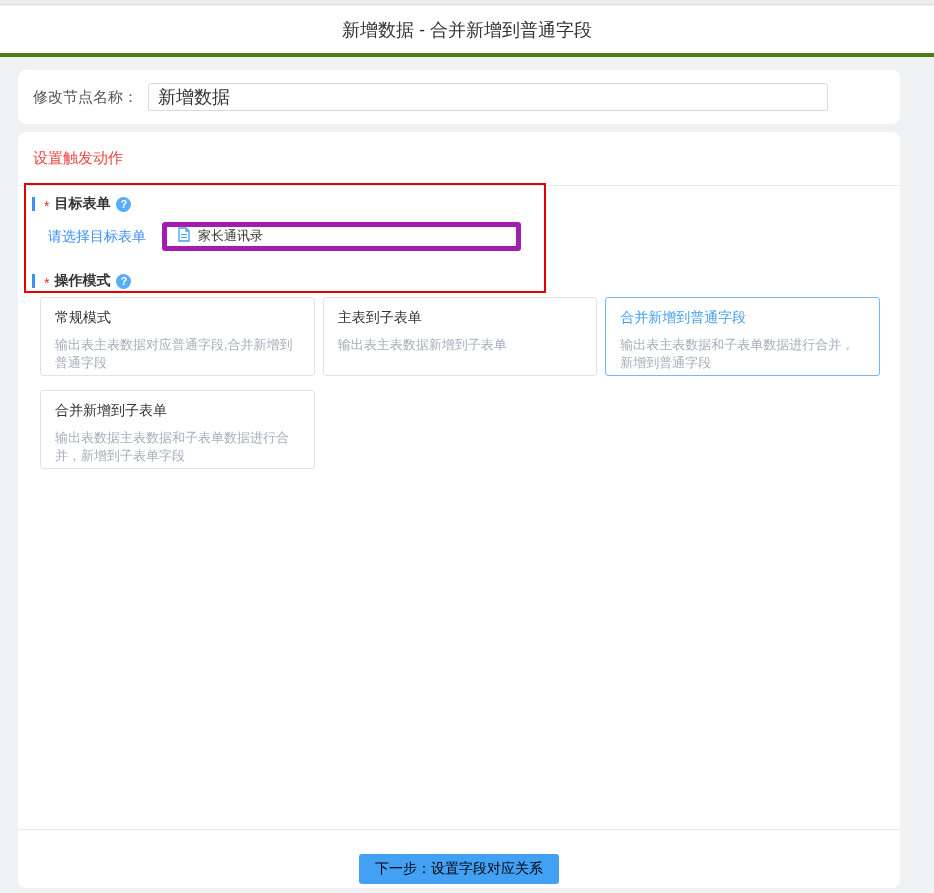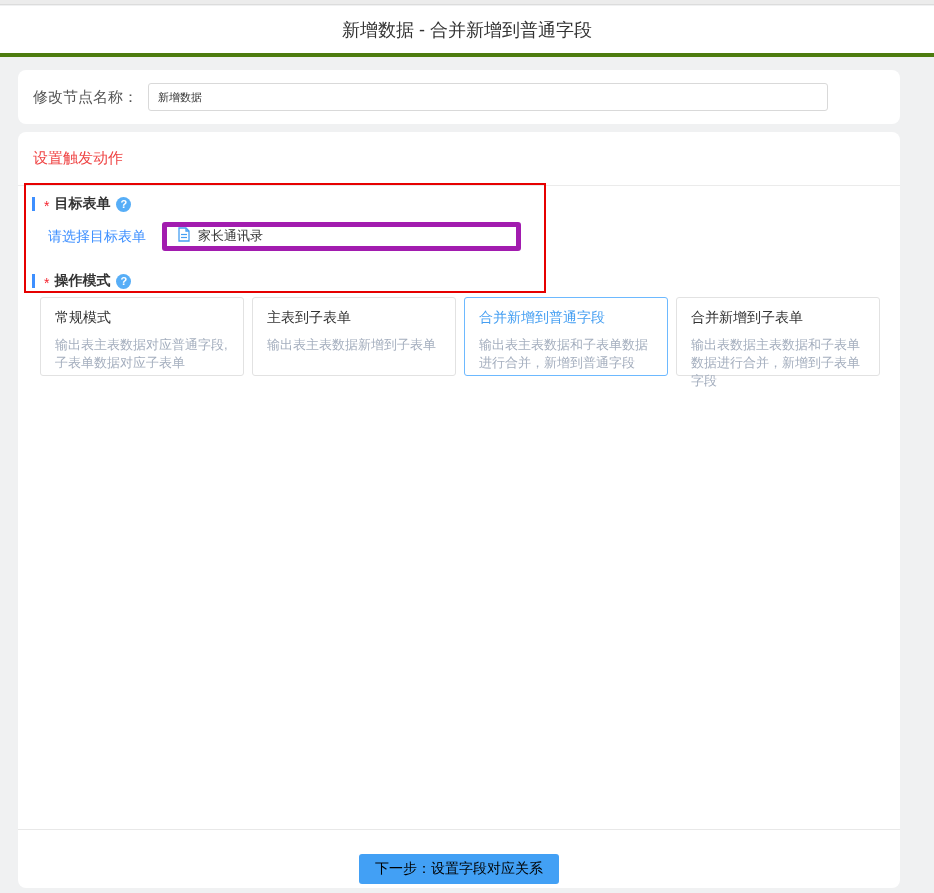--- a/index.html
+++ b/index.html
@@ -26,21 +26,21 @@
     background: #fff; border-radius: 8px;
   }
   .card-node-name {
     top: 70px; height: 54px;
     display: flex; align-items: center; padding: 0 15px;
   }
   .card-node-name label { font-size: 15px; color: #555; flex: none; }
   .card-node-name input {
     margin-left: 10px; width: 680px; height: 28px;
     border: 1px solid #d9d9d9; border-radius: 3px;
-    padding: 12px 9px; font-size: 11px; color: #333; outline: none;
+    padding: 12px 9px; font-size: 18px; color: #333; outline: none;
     font-family: inherit;
   }
 
   .card-trigger { top: 132px; height: 756px; }
   .section-title {
     position: absolute; top: 0; left: 0; height: 53px; width: 100%;
     display: flex; align-items: center; padding-left: 15px;
     font-size: 15px; color: #ef4444;
   }
   .section-divider {
@@ -76,21 +76,21 @@
   .form-input {
     position: absolute; left: 144px; top: 0; width: 359px; height: 29px;
     border: 5px solid #a21caf; border-radius: 3px; background: #fff;
     display: flex; align-items: flex-start; padding-left: 10px; cursor: pointer;
   }
   .form-input .doc-icon { flex: none; margin-right: 7px; display: flex; }
   .form-input span.form-name { font-size: 13px; color: #333; }
 
   .modes-grid {
     position: absolute; left: 22px; top: 165px; width: 840px;
-    display: grid; grid-template-columns: 1fr 1fr 1fr 1fr; column-gap: 8px; row-gap: 14px;
+    display: grid; grid-template-columns: 1fr 1fr 1fr; column-gap: 8px; row-gap: 14px;
   }
   .mode-card {
     height: 79px; background: #fff;
     border: 1px solid #e2e2e2; border-radius: 3px;
     padding: 11px 14px; cursor: pointer;
   }
   .mode-card .mode-title { font-size: 14px; color: #333; margin-bottom: 9px; }
   .mode-card .mode-desc { font-size: 13px; color: #a4aebe; }
   .mode-card.selected { border-color: #6db9ff; }
   .mode-card.selected .mode-title { color: #459ff2; }
@@ -152,21 +152,21 @@
   <div class="field-label row-mode">
     <span class="vbar"></span>
     <span class="req">*</span>
     <span class="label-text">操作模式</span>
     <span class="q-icon">?</span>
   </div>
 
   <div class="modes-grid">
     <div class="mode-card">
       <div class="mode-title">常规模式</div>
-      <div class="mode-desc">输出表主表数据对应普通字段,子表单数据对应子表单</div>
+      <div class="mode-desc">输出表主表数据对应普通字段,合并新增到普通字段</div>
     </div>
     <div class="mode-card">
       <div class="mode-title">主表到子表单</div>
       <div class="mode-desc">输出表主表数据新增到子表单</div>
     </div>
     <div class="mode-card selected">
       <div class="mode-title">合并新增到普通字段</div>
       <div class="mode-desc">输出表主表数据和子表单数据进行合并，新增到普通字段</div>
     </div>
     <div class="mode-card">

